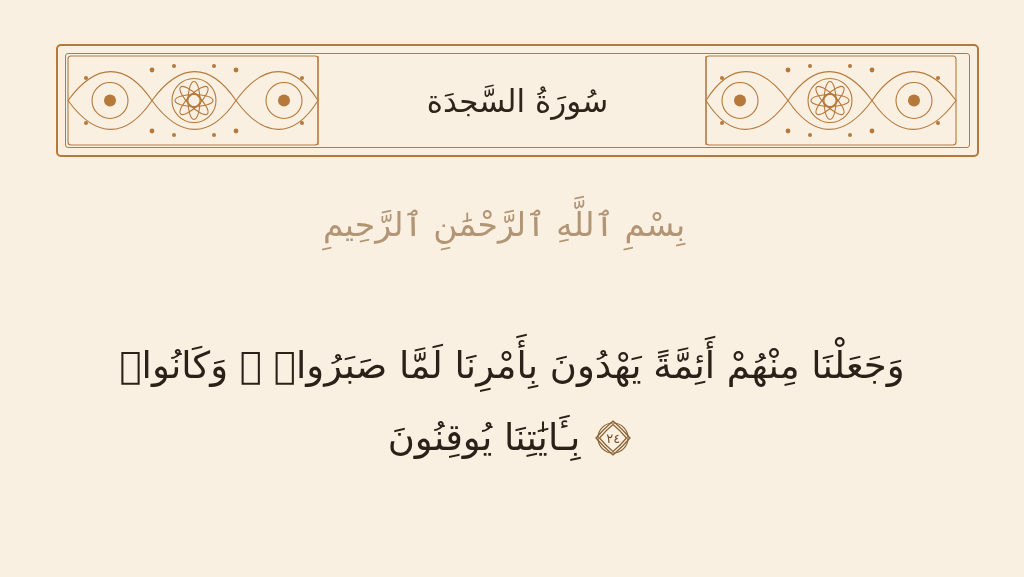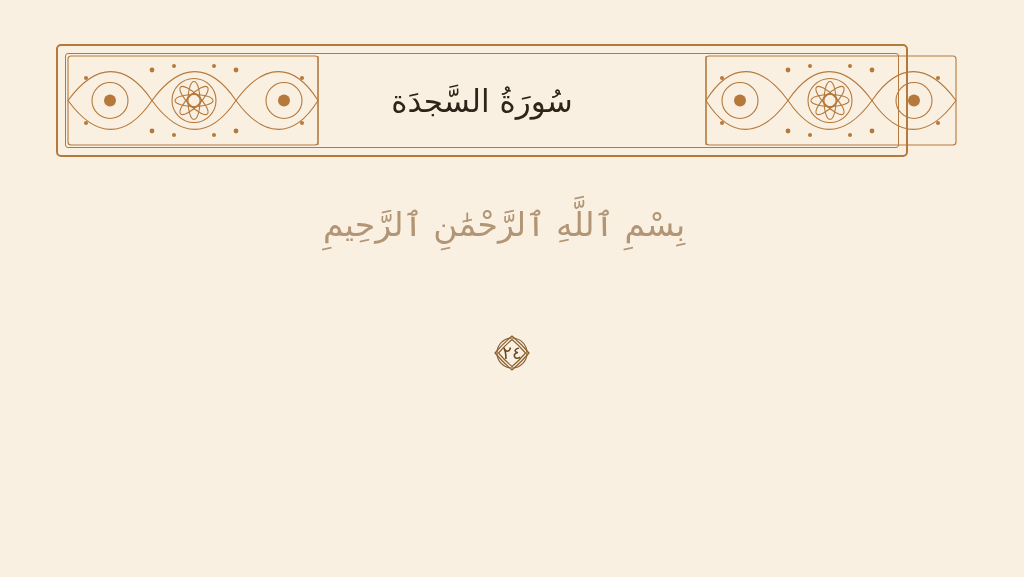--- a/index.html
+++ b/index.html
@@ -13,21 +13,21 @@
     font-family: "DejaVu Sans", sans-serif;
     overflow: hidden;
     position: relative;
   }
 
   
   .banner-wrap {
     position: absolute;
     left: 56px;
     top: 44px;
-    width: 852px;
+    width: 923px;
     height: 113px;
   }
   .banner-outer {
     position: absolute;
     inset: 0;
     border: 2px solid #b5793c;
     border-radius: 5px;
     box-sizing: border-box;
   }
   .banner-inner {
@@ -109,21 +109,21 @@
     flex: 0 0 auto;
   }
   .ayah-marker svg {
     position: absolute;
     left: 0;
     top: 0;
   }
   .ayah-marker span {
     position: relative;
     z-index: 2;
-    font-size: 18px;
+    font-size: 13px;
     color: #6d4a22;
   }
 </style>
 </head>
 <body>
 
 <div class="banner-wrap">
   <div class="banner-outer"></div>
   <div class="banner-inner"></div>
 
@@ -202,25 +202,27 @@
       <path d="M650 12 L650 101"></path>
     </g>
   </svg>
 
   <div class="surah-title">سُورَةُ السَّجدَة</div>
 </div>
 
 <div class="basmala">بِسْمِ ٱللَّهِ ٱلرَّحْمَٰنِ ٱلرَّحِيمِ</div>
 
 <div class="ayah-block">
+  <div class="ayah-line">وَجَعَلْنَا مِنْهُمْ أَئِمَّةً يَهْدُونَ بِأَمْرِنَا لَمَّا صَبَرُوا۟ ۖ وَكَانُوا۟</div>
   <div class="ayah-line ayah-line-2">
     <span class="ayah-marker">
       <svg width="46" height="46" viewBox="0 0 46 46">
         <g fill="none" stroke="#8a6233" stroke-width="1.2">
           <circle cx="23" cy="23" r="15"></circle>
           <path d="M23 6 C 30 12, 34 16, 40 23 C 34 30, 30 34, 23 40 C 16 34, 12 30, 6 23 C 12 16, 16 12, 23 6 Z"></path>
           <path d="M23 9.5 C 29 14.5, 31.5 17, 36.5 23 C 31.5 29, 29 31.5, 23 36.5 C 17 31.5, 14.5 29, 9.5 23 C 14.5 17, 17 14.5, 23 9.5 Z"></path>
         </g>
       </svg>
       <span>٢٤</span>
     </span>
+    <span>بِـَٔايَٰتِنَا يُوقِنُونَ</span>
   </div>
 </div>
 
 </body></html>

